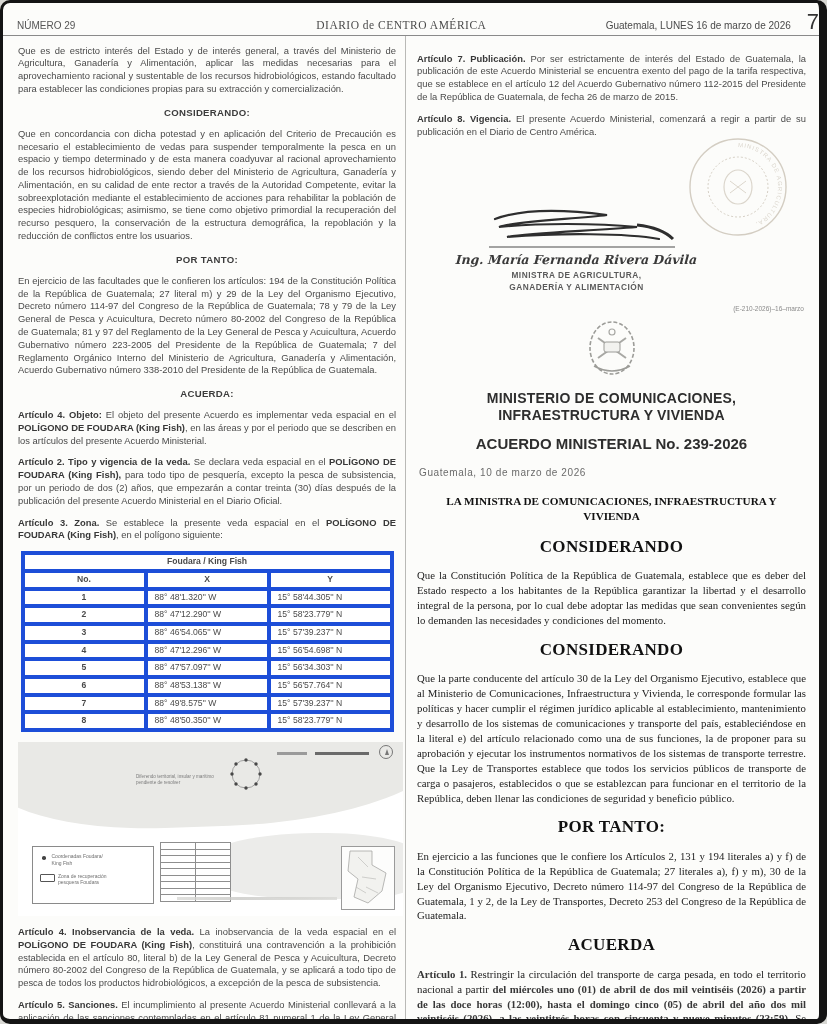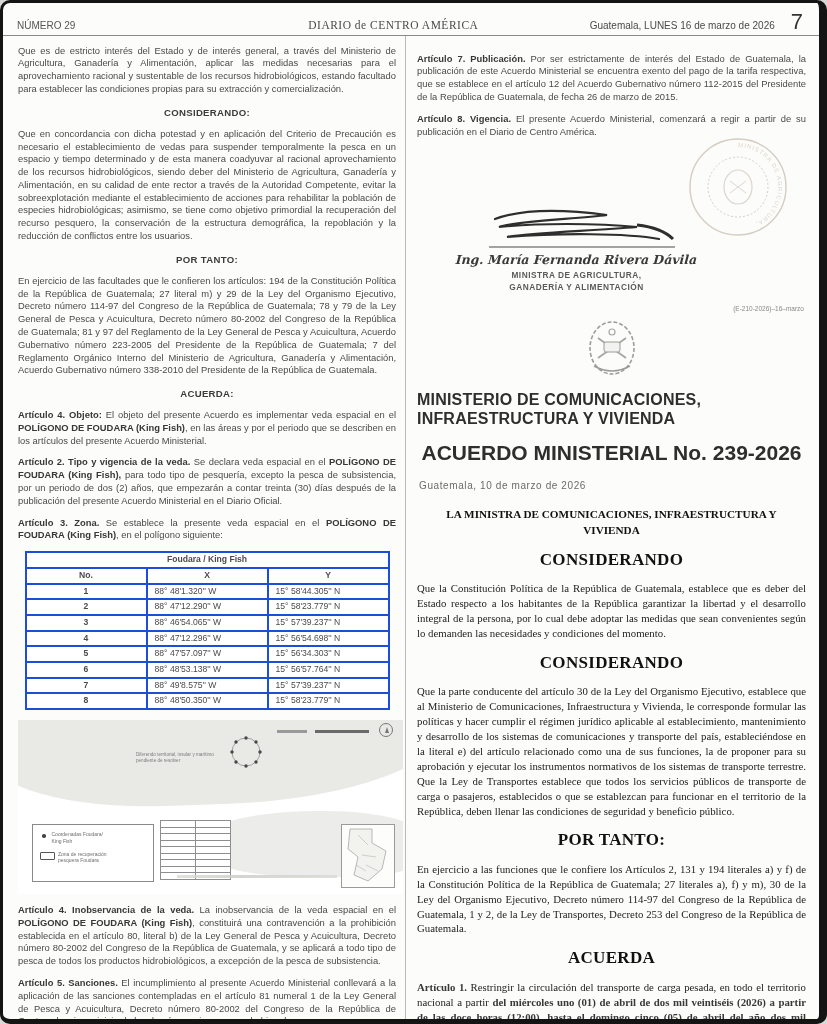--- a/index.html
+++ b/index.html
@@ -4,40 +4,40 @@
 <style>
   html,body{margin:0;padding:0;background:#d8d8d4;}
   .page{
     position:relative; width:827px; height:1024px; margin:0 auto;
     background:#fcfcfa; box-sizing:border-box; overflow:hidden;
     border:3px solid #141414; border-right-width:8px; border-bottom-width:5px;
     border-radius:10px;
     font-family:"Liberation Sans", sans-serif; color:#3f3f3f;
   }
   
-  .hdr{display:flex; align-items:flex-end; padding:10px 16px 4px 14px;
+  .hdr{display:flex; align-items:flex-end; padding:10px 0 4px 14px;
        border-bottom:1.5px solid #8a8a8a;justify-content:flex-end;}
   .hdr .issue{font-size:10px; color:#555; width:180px;}
   .hdr .masthead{flex:1; text-align:center; font-size:11.5px; letter-spacing:.5px; color:#4a4a4a;font-family:Liberation Serif, serif;}
   .hdr .dateline{font-size:10px; color:#4a4a4a; text-align:right;}
   .hdr .pageno{font-size:22px; font-weight:400; color:#333; margin-left:16px; line-height:.8;}
   
   .cols{display:flex; height:984px;}
   .colL{width:402px; box-sizing:border-box; padding:9px 9px 4px 15px;
         font-size:9.4px; line-height:1.36; text-align:justify; color:#4a4a4a;}
   .vdiv{width:1px; background:#b9b9b6; margin-top:0;}
   .colR{flex:1; box-sizing:border-box; padding:8px 13px 4px 11px;
         font-size:9.4px; line-height:1.36; text-align:justify; color:#4a4a4a;margin-top:9px;}
   p{margin:0 0 9px 0;}
   .b, b{font-weight:700; color:#383838;}
   .chead{text-align:center; font-weight:700; font-size:9.6px; color:#3c3c3c;
          margin:10px 0 9px 0; letter-spacing:.3px;}
   
   table.coords{border-collapse:collapse; margin:6px auto 10px auto; background:#fff;}
-  table.coords th, table.coords td{border:2px solid #1d4ed8; font-size:8.6px;
+  table.coords th, table.coords td{border:4px solid #1d4ed8; font-size:8.6px;
      padding:1px 7px; color:#4a4a4a; white-space:nowrap;}
   table.coords th{font-weight:700; text-align:center;}
   table.coords td:first-child{text-align:center; font-weight:700; width:26px;}
   table.coords td{min-width:105px;}
   
   .map{position:relative; width:385px; height:174px; margin:2px 0 10px 0;
        background:#fff; overflow:hidden;}
   .land1{position:absolute; left:-8%; top:-30%; width:120%; height:78%;
          background:#e9e9e6; border-radius:0 0 48% 38% / 0 0 55% 42%;
          transform:rotate(-2deg);}
@@ -75,23 +75,23 @@
   .sigblock{position:relative; height:158px;}
   .stamp{position:absolute; right:16px; top:-12px; width:104px; height:104px; opacity:.55;}
   .sig{position:absolute; left:70px; top:58px;}
   .signame{position:absolute; left:0; right:70px; top:104px; text-align:center;
      font-family:"DejaVu Serif", serif; font-style:italic; font-weight:700;
      font-size:12.5px; color:#3a3a3a; transform:skewX(-4deg);}
   .sigtitle{position:absolute; left:0; right:70px; top:122px; text-align:center;
      font-size:8.3px; font-weight:700; letter-spacing:.5px; color:#5a5a5a; line-height:1.45;}
   .filingnote{text-align:right; font-size:6.5px; color:#8a8a8a; margin:0 2px 4px 0;}
   .emblem{text-align:center; margin:2px 0 6px 0;}
-  .mintitle{text-align:left; font-weight:700; font-size:16px; line-height:1.22;
+  .mintitle{text-align:center; font-weight:700; font-size:14px; line-height:1.22;
      color:#2e2e2e; margin:2px 0 10px 0; letter-spacing:.2px;}
-  .acuerdono{text-align:center; font-weight:700; font-size:21px; color:#2e2e2e;
+  .acuerdono{text-align:center; font-weight:700; font-size:15px; color:#2e2e2e;
      margin:0 0 12px 0;}
   .dateline2{font-size:10px; color:#6b6b6b; letter-spacing:.6px; margin:0 0 14px 2px; text-align:left;}
   .serif{font-family:"Liberation Serif", serif; font-size:10.8px; line-height:1.38;
      color:#222; text-align:justify;}
   .serif p{margin:0 0 10px 0;}
   .shead{text-align:center; font-weight:700; font-size:17px; color:#111;
      margin:10px 0 10px 0; font-family:"Liberation Serif", serif; letter-spacing:.3px;}
   .authority{text-align:center; font-weight:700; font-size:11.2px; color:#111;
      margin:4px 0 2px 0; font-family:"Liberation Serif", serif;}
 </style>

